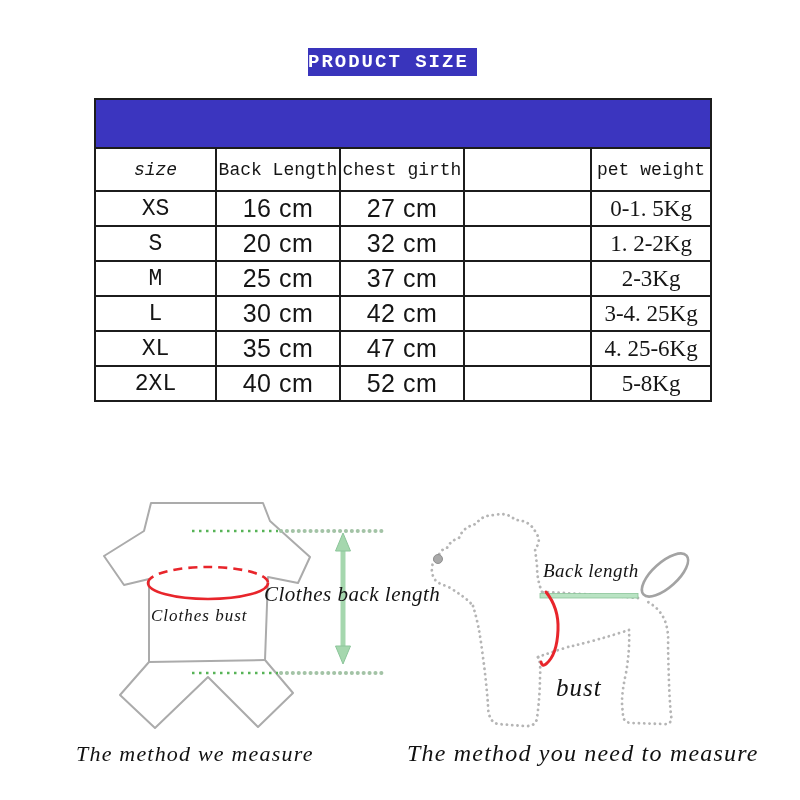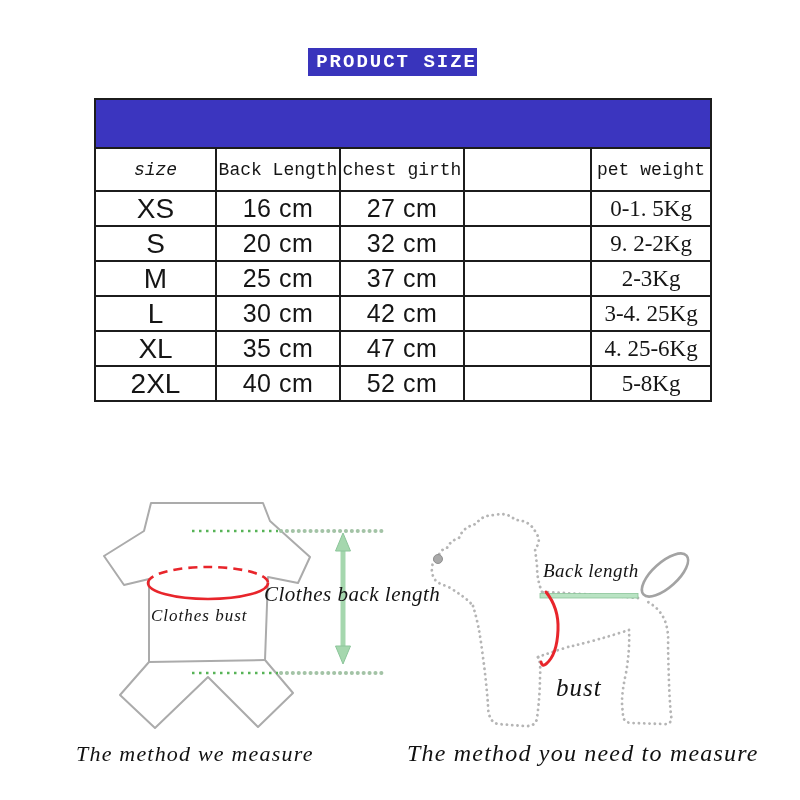--- a/index.html
+++ b/index.html
@@ -3,38 +3,38 @@
 <meta charset="utf-8">
 <style>
   html,body{margin:0;padding:0;}
   body{
     width:800px;height:800px;background:#ffffff;position:relative;
     font-family:"Liberation Sans", sans-serif;overflow:hidden;
   }
   
   .title-banner{
     position:absolute;left:308px;top:48px;width:169px;height:28px;
-    background:#3934bc;color:#ffffff;display:flex;align-items:center;justify-content:flex-end;
+    background:#3934bc;color:#ffffff;display:flex;align-items:center;justify-content:flex-start;
     font-family:"Liberation Mono", monospace;font-weight:bold;font-size:19px;letter-spacing:2px;
   }
   
   table.size-table{
     position:absolute;left:94px;top:98px;width:616px;
     border-collapse:collapse;table-layout:fixed;background:#ffffff;
   }
   table.size-table td{
     border:2px solid #1c1c1c;text-align:center;vertical-align:middle;padding:0;
     color:#151515;overflow:hidden;white-space:nowrap;
   }
   td.tbl-banner{background:#3b35bf;height:47px;}
   tr.hdr-row td{height:41px;font-family:"Liberation Mono", monospace;font-size:18px;}
   td.hdr-size{font-style:italic;font-size:25px;font-family:"Liberation Mono", monospace;}
   td.hdr-weight{text-align:right;padding-right:5px;border-radius:10px;}
   tr.data-row td{height:33px;}
-  td.c-size{font-family:Liberation Sans, sans-serif;font-size:28px;}
+  td.c-size{font-family:Liberation Mono, monospace;font-size:23px;}
   td.c-cm{font-family:"Liberation Sans", sans-serif;font-size:25px;letter-spacing:0.5px;border-radius:6px;}
   td.c-wt{font-family:"Liberation Serif", serif;font-size:23px;}
   
   .diag-label{
     position:absolute;color:#141414;font-family:"Liberation Serif", serif;
     font-style:italic;white-space:nowrap;
   }
   .lbl-clothes-bust{left:151px;top:606px;font-size:17px;letter-spacing:1px;}
   .lbl-clothes-back{left:264px;top:582px;font-size:21px;letter-spacing:0.5px;}
   .lbl-dog-back{left:543px;top:560px;font-size:19px;letter-spacing:0.5px;}
@@ -75,21 +75,21 @@
     <td class="c-cm">16 cm</td>
     <td class="c-cm">27 cm</td>
     <td></td>
     <td class="c-wt">0-1. 5Kg</td>
   </tr>
   <tr class="data-row">
     <td class="c-size">S</td>
     <td class="c-cm">20 cm</td>
     <td class="c-cm">32 cm</td>
     <td></td>
-    <td class="c-wt">9. 2-2Kg</td>
+    <td class="c-wt">1. 2-2Kg</td>
   </tr>
   <tr class="data-row">
     <td class="c-size">M</td>
     <td class="c-cm">25 cm</td>
     <td class="c-cm">37 cm</td>
     <td></td>
     <td class="c-wt">2-3Kg</td>
   </tr>
   <tr class="data-row">
     <td class="c-size">L</td>

